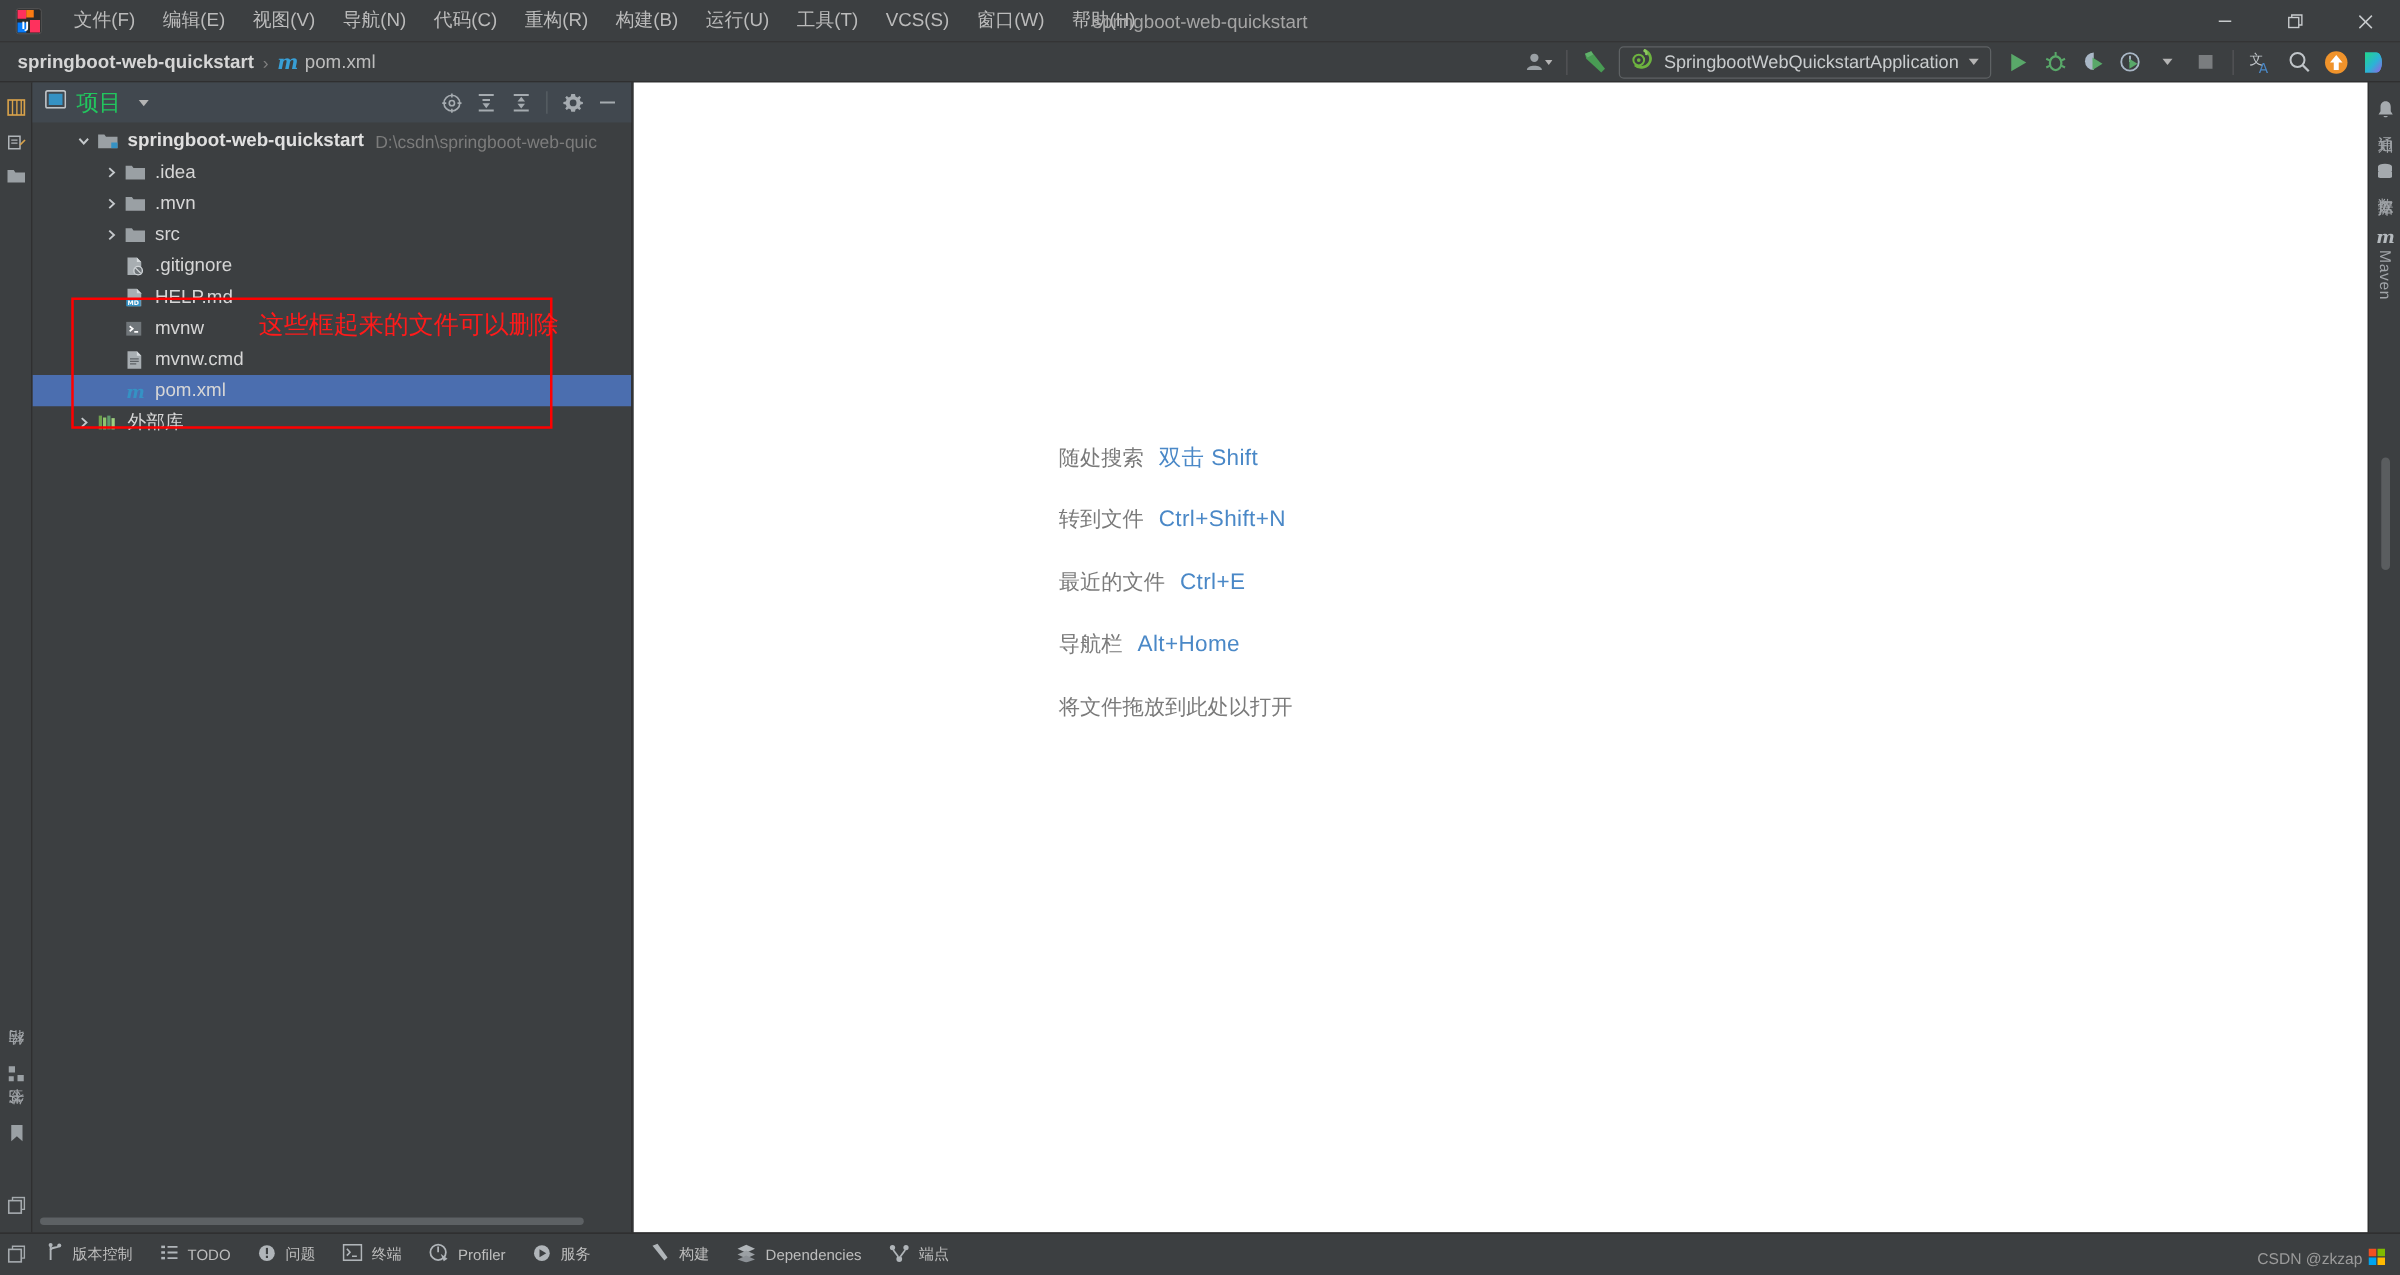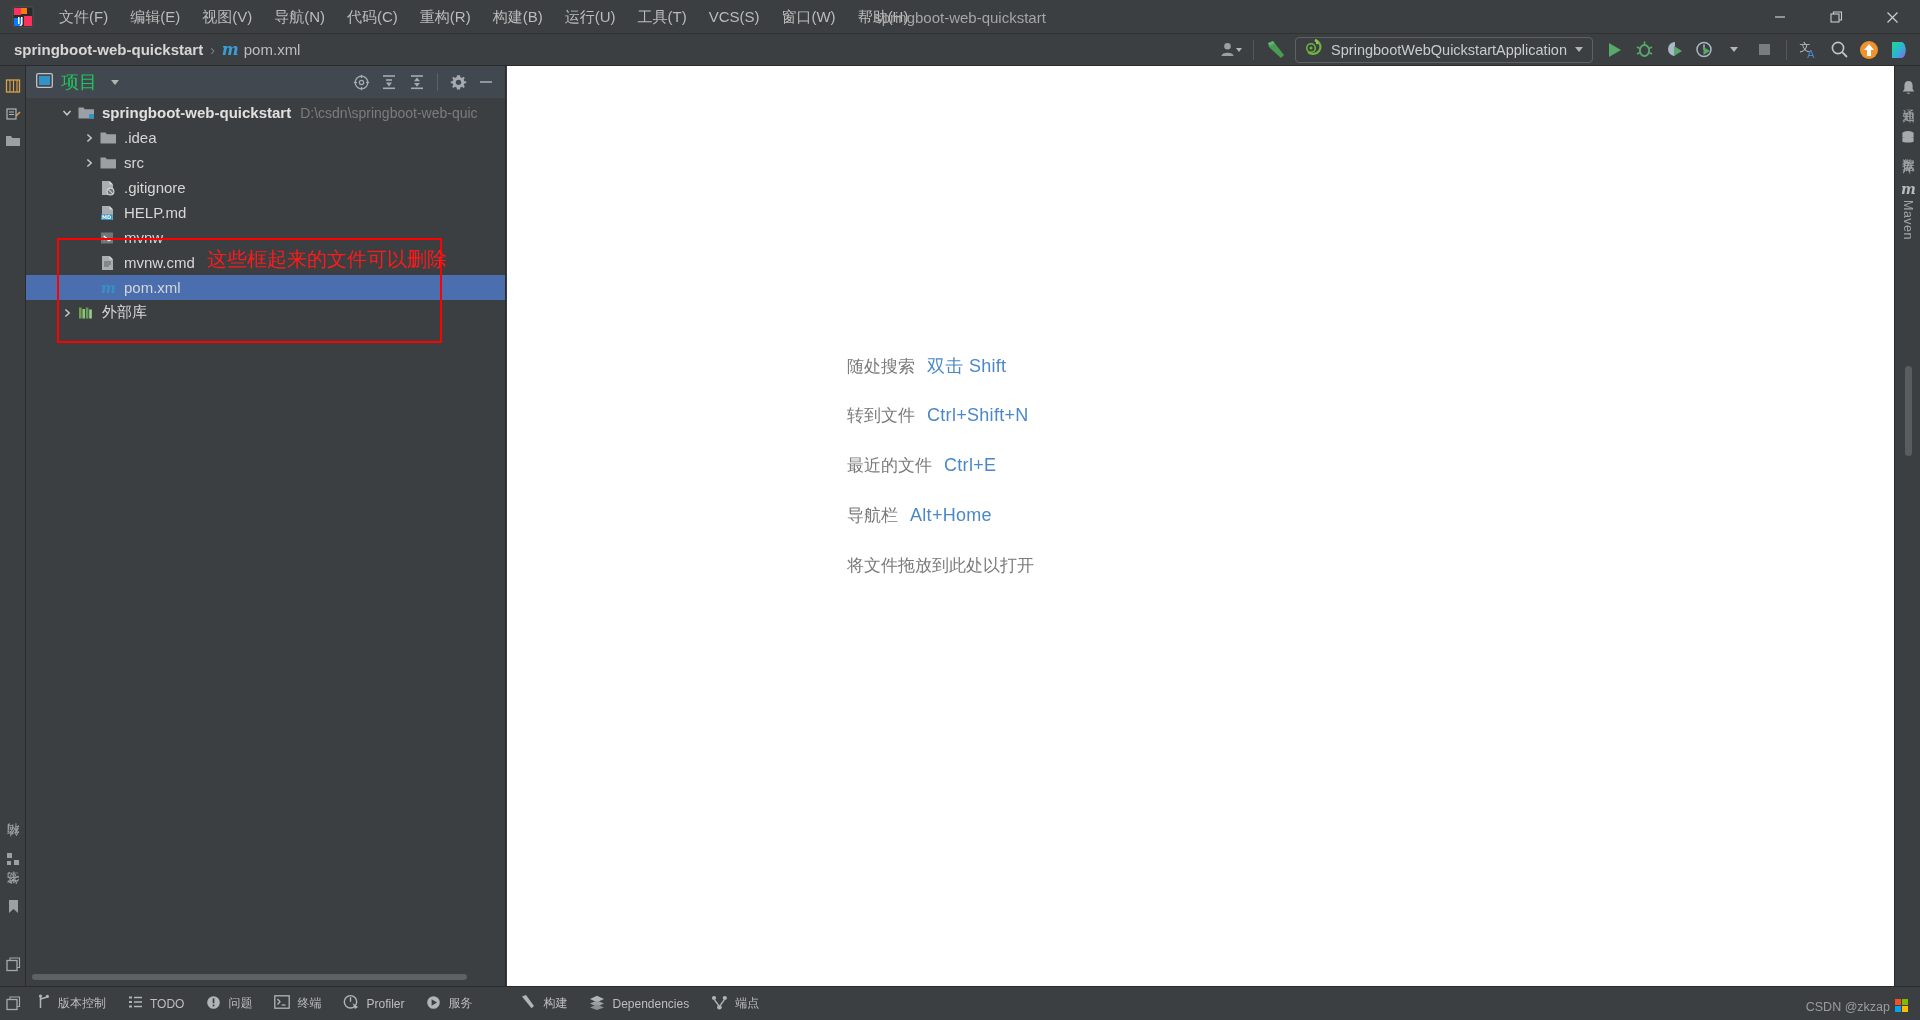--- a/index.html
+++ b/index.html
@@ -467,20 +467,33 @@
             </svg>
         </span>
         <span class="ticon">
           <svg width="17" height="14" viewBox="0 0 17 14">
               <path d="M0.5 1.5 L5.5 1.5 L6.8 3.3 L16 3.3 L16 12.5 L0.5 12.5 Z" fill="#9aa0a4"></path>
             </svg>
         </span>
         <span class="tlabel">.idea</span>
       </div>
 
+      <div class="trow" style="padding-left:52px;">
+        <span class="arrow">
+          <svg width="10" height="10" viewBox="0 0 10 10">
+              <polyline points="3.4,1.5 7.2,5 3.4,8.5" fill="none" stroke="#c4c8cb" stroke-width="1.5"></polyline>
+            </svg>
+        </span>
+        <span class="ticon">
+          <svg width="17" height="14" viewBox="0 0 17 14">
+              <path d="M0.5 1.5 L5.5 1.5 L6.8 3.3 L16 3.3 L16 12.5 L0.5 12.5 Z" fill="#9aa0a4"></path>
+            </svg>
+        </span>
+        <span class="tlabel">.mvn</span>
+      </div>
 
       <div class="trow" style="padding-left:52px;">
         <span class="arrow">
           <svg width="10" height="10" viewBox="0 0 10 10">
               <polyline points="3.4,1.5 7.2,5 3.4,8.5" fill="none" stroke="#c4c8cb" stroke-width="1.5"></polyline>
             </svg>
         </span>
         <span class="ticon">
           <svg width="17" height="14" viewBox="0 0 17 14">
               <path d="M0.5 1.5 L5.5 1.5 L6.8 3.3 L16 3.3 L16 12.5 L0.5 12.5 Z" fill="#9aa0a4"></path>

